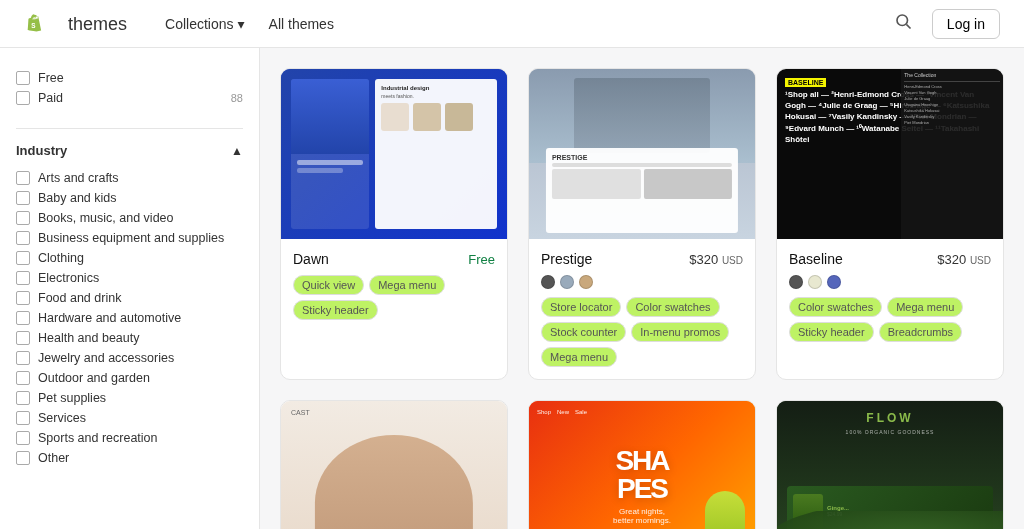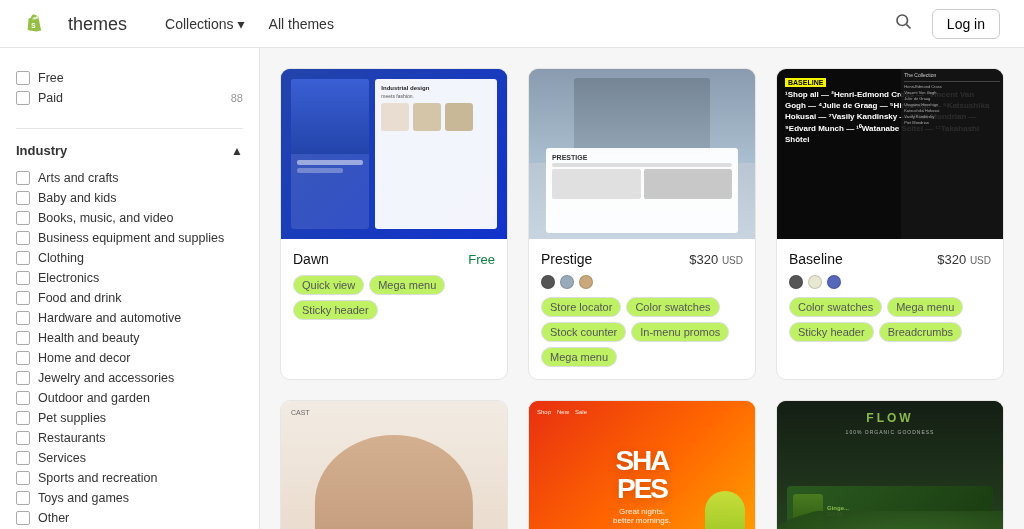--- a/index.html
+++ b/index.html
@@ -394,27 +394,20 @@
           <div class="filter-item">
     <div class="filter-item-left">
       <div class="filter-checkbox"></div>
       <span class="filter-label">Health and beauty</span>
     </div>
 
   </div>
           <div class="filter-item">
     <div class="filter-item-left">
       <div class="filter-checkbox"></div>
-      <span class="filter-label">Home and decor</span>
-    </div>
-
-  </div>
-          <div class="filter-item">
-    <div class="filter-item-left">
-      <div class="filter-checkbox"></div>
       <span class="filter-label">Jewelry and accessories</span>
     </div>
 
   </div>
           <div class="filter-item">
     <div class="filter-item-left">
       <div class="filter-checkbox"></div>
       <span class="filter-label">Outdoor and garden</span>
     </div>
 
@@ -422,42 +415,28 @@
           <div class="filter-item">
     <div class="filter-item-left">
       <div class="filter-checkbox"></div>
       <span class="filter-label">Pet supplies</span>
     </div>
 
   </div>
           <div class="filter-item">
     <div class="filter-item-left">
       <div class="filter-checkbox"></div>
-      <span class="filter-label">Restaurants</span>
-    </div>
-
-  </div>
-          <div class="filter-item">
-    <div class="filter-item-left">
-      <div class="filter-checkbox"></div>
       <span class="filter-label">Services</span>
     </div>
 
   </div>
           <div class="filter-item">
     <div class="filter-item-left">
       <div class="filter-checkbox"></div>
       <span class="filter-label">Sports and recreation</span>
-    </div>
-
-  </div>
-          <div class="filter-item">
-    <div class="filter-item-left">
-      <div class="filter-checkbox"></div>
-      <span class="filter-label">Toys and games</span>
     </div>
 
   </div>
           <div class="filter-item">
     <div class="filter-item-left">
       <div class="filter-checkbox"></div>
       <span class="filter-label">Other</span>
     </div>
 
   </div>

